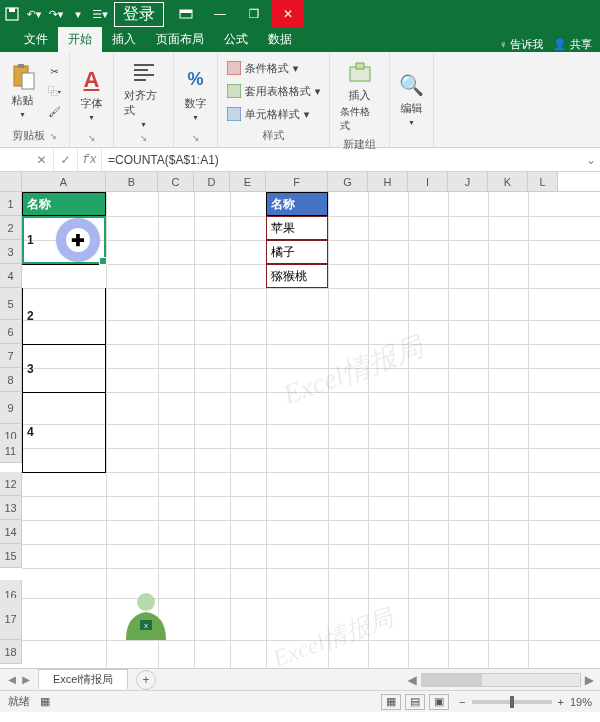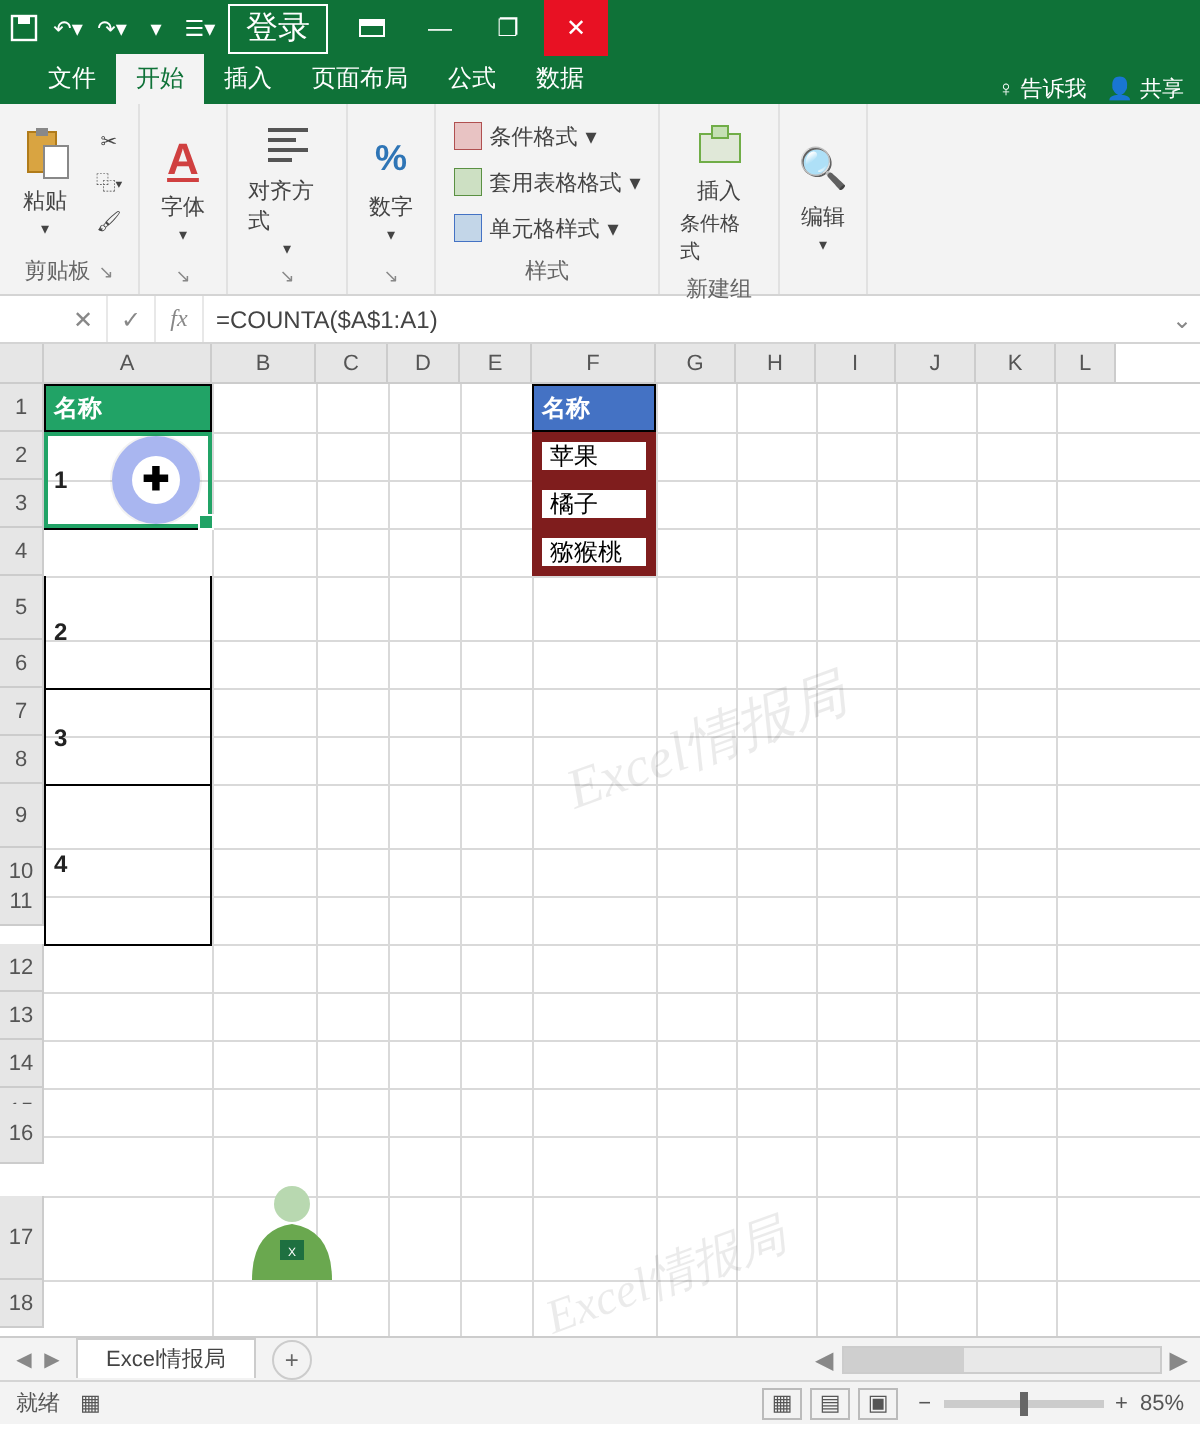--- a/index.html
+++ b/index.html
@@ -32,37 +32,37 @@
 .bigbtn .ico { width:28px; height:28px; display:flex; align-items:center; justify-content:center; }
 .smallbtn { width:20px; height:18px; display:flex; align-items:center; justify-content:center; cursor:pointer; font-size:10px; }
 .vstack { display:flex; flex-direction:column; gap:2px; }
 .menuitem { display:flex; align-items:center; gap:4px; font-size:11px; cursor:pointer; padding:1px 2px; white-space:nowrap; }
 .menuitem .mi-ico { width:14px; height:14px; }
 
 
 .fbar { height:24px; border-bottom:1px solid #d4d4d4; display:flex; align-items:stretch; }
 .namebox { width:88px; border-right:1px solid #d4d4d4; display:flex; align-items:center; padding:0 6px; justify-content:space-between; font-size:12px; }
 .fbtn { width:24px; border-right:1px solid #e8e8e8; display:flex; align-items:center; justify-content:center; color:#888; cursor:pointer; }
-.fbtn.fx { font-style:italic; font-family:Liberation Serif, serif; }
+.fbtn.fx { font-style:italic; font-family:Liberation Mono, monospace; }
 .formula { flex:1; padding:0 6px; display:flex; align-items:center; font-size:12px; }
 .expand { width:18px; display:flex; align-items:center; justify-content:center; color:#888; cursor:pointer; }
 
 
 .grid { position:relative; height:496px; background:#fff; overflow:hidden; }
 .colhdrs { display:flex; height:20px; border-bottom:1px solid #ccc; }
 .corner { width:22px; background:#e6e6e6; border-right:1px solid #ccc; }
 .ch { background:#e6e6e6; border-right:1px solid #ccc; text-align:center; font-size:11px; line-height:20px; color:#555; }
 .rows { position:absolute; top:20px; left:0; right:0; bottom:0; }
 .rowhdr { position:absolute; left:0; width:22px; background:#e6e6e6; border-right:1px solid #ccc; border-bottom:1px solid #ccc; text-align:center; font-size:11px; color:#555; display:flex; align-items:center; justify-content:center; }
 .vline { position:absolute; top:0; bottom:0; width:1px; background:#d9d9d9; }
 .hline { position:absolute; left:22px; right:0; height:1px; background:#d9d9d9; }
 .cell { position:absolute; font-size:12px; display:flex; align-items:center; padding:0 4px; }
 .hdrcell1 { background:#21a366; color:#fff; font-weight:bold; border:1px solid #000; }
 .hdrcell2 { background:#4472c4; color:#fff; font-weight:bold; border:1px solid #000; }
-.bcell { border:5px solid #7f1d1d; color:#000; }
+.bcell { border:1px solid #7f1d1d; color:#000; }
 .numcell { font-weight:bold; color:#222; border-left:1px solid #000; border-right:1px solid #000; }
 .hborder { position:absolute; height:1px; background:#000; }
 .cursor-ind { position:absolute; width:44px; height:44px; border-radius:50%; background:#a9b6f0; display:flex; align-items:center; justify-content:center; box-shadow:0 0 0 1px rgba(0,0,0,0.05); }
 .cursor-ind .c-in { width:24px; height:24px; border-radius:50%; background:#fff; display:flex; align-items:center; justify-content:center; font-size:16px; font-weight:bold; color:#000; }
 .watermark { position:absolute; color:rgba(0,0,0,0.08); font-size:28px; font-style:italic; transform:rotate(-20deg); pointer-events:none; font-family:Georgia,serif; white-space:nowrap; }
 .avatar { position:absolute; width:60px; height:50px; }
 .selbox { position:absolute; border:2px solid #21a366; pointer-events:none; }
 .selbox::after { content:""; position:absolute; right:-3px; bottom:-3px; width:6px; height:6px; background:#21a366; border:1px solid #fff; }
 
 
@@ -312,21 +312,21 @@
     <div class="rowhdr" style="top:247px;height:24px">11</div>
       <div class="hline" style="top:280px"></div>
     <div class="rowhdr" style="top:280px;height:24px">12</div>
       <div class="hline" style="top:304px"></div>
     <div class="rowhdr" style="top:304px;height:24px">13</div>
       <div class="hline" style="top:328px"></div>
     <div class="rowhdr" style="top:328px;height:24px">14</div>
       <div class="hline" style="top:352px"></div>
     <div class="rowhdr" style="top:352px;height:24px">15</div>
       <div class="hline" style="top:376px"></div>
-    <div class="rowhdr" style="top:360px;height:30px">16</div>
+    <div class="rowhdr" style="top:388px;height:30px">16</div>
       <div class="hline" style="top:406px"></div>
     <div class="rowhdr" style="top:406px;height:42px">17</div>
       <div class="hline" style="top:448px"></div>
     <div class="rowhdr" style="top:448px;height:24px">18</div>
 
     <div class="cell hdrcell1" style="left:22px;top:0;width:84px;height:24px">名称</div>
     <div class="cell numcell" style="left:22px;top:24px;width:84px;height:48px">1</div>
     <div class="hborder" style="left:22px;top:72px;width:84px"></div>
     <div class="cell numcell" style="left:22px;top:96px;width:84px;height:56px">2</div>
     <div class="hborder" style="left:22px;top:152px;width:84px"></div>
@@ -383,15 +383,15 @@
     <span>▦</span>
     <span>▤</span>
     <span>▣</span>
   </div>
   <div class="zoom">
     <span>−</span>
     <div class="zslider">
         <div class="zthumb"></div>
       </div>
     <span>+</span>
-    <span>85%</span>
+    <span>19%</span>
   </div>
 </div>
 
 </body></html>

